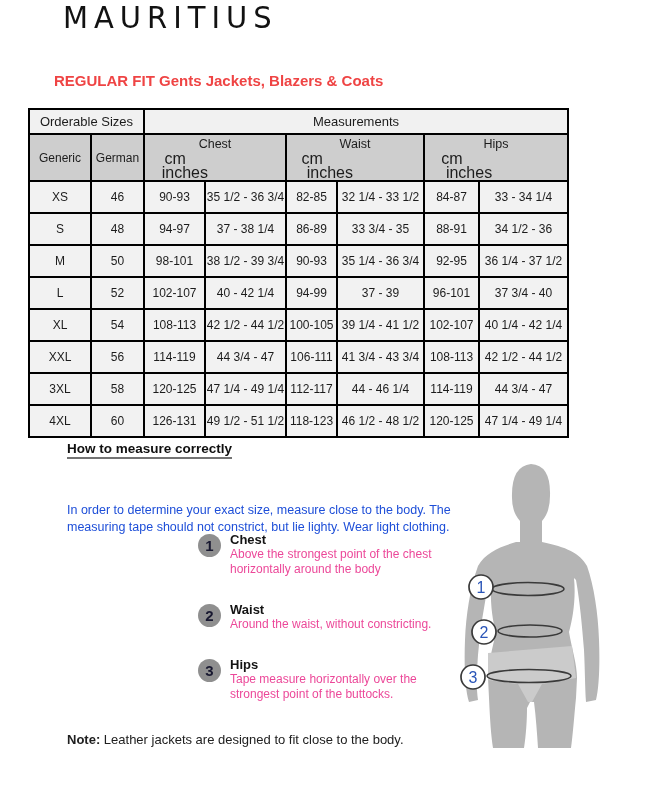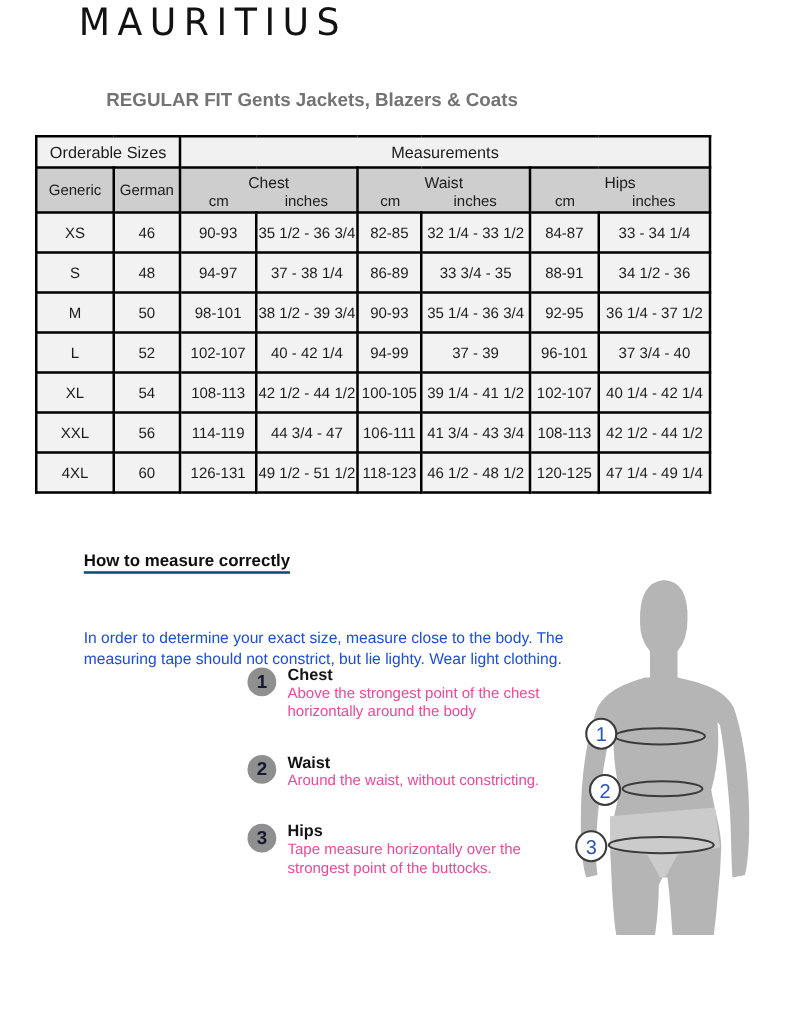--- a/index.html
+++ b/index.html
@@ -17,22 +17,22 @@
     position: absolute; left: 63px; top: 0px;
     font-family: "DejaVu Sans", sans-serif;
     font-size: 29px; font-weight: 500;
     letter-spacing: 6px; color: #121212;
     transform: scaleY(1.04); transform-origin: top left;
     white-space: nowrap;
   }
 
   
   .doc-title {
-    position: absolute; left: 85px; top: 72px;
-    font-size: 15px; font-weight: bold; color: #737373;
+    position: absolute; left: 54px; top: 72px;
+    font-size: 15px; font-weight: bold; color: #ef4444;
     white-space: nowrap;
   }
 
   
   table.size-table {
     position: absolute; left: 28px; top: 108px;
     width: 539px;
     border-collapse: collapse;
     table-layout: fixed;
   }
@@ -41,36 +41,36 @@
     text-align: center; vertical-align: middle;
     font-weight: normal;
   }
   table.size-table tr.hdr-top th {
     background: #f1f1f1; height: 25px; font-size: 13px; margin-top: 40px;
   }
   table.size-table tr.hdr-sub th {
     background: #cecece; height: 36px; font-size: 12px; text-align: center;
   }
   .g-label { font-size: 12.5px; line-height: 15px; padding-top: 2px; }
-  .g-sub { display: flex; font-size: 12px; line-height: 14px; }
+  .g-sub { display: flex; font-size: 16px; line-height: 14px; flex-direction: column; }
   .g-sub span { display: block; }
   .g-sub .u-cm-chest { width: 43%; } .g-sub .u-in-chest { width: 57%; }
   .g-sub .u-cm-waist { width: 37%; } .g-sub .u-in-waist { width: 63%; }
   .g-sub .u-cm-hips  { width: 38%; } .g-sub .u-in-hips  { width: 62%; }
   table.size-table td {
     background: #f2f2f2; height: 32px; font-size: 12px;
     white-space: nowrap;
   }
 
   
   .measure-heading {
     position: absolute; left: 67px; top: 441px;
     font-size: 13.5px; font-weight: bold; color: #0f0f0f;
     display: inline-block;
-    border-bottom: 2px solid #0c4a6e; padding-bottom: 1px;
+    border-bottom: 2px solid #737373; padding-bottom: 1px;
     white-space: nowrap;
   }
   .measure-intro {
     position: absolute; left: 67px; top: 466px;
     width: 398px; font-size: 12.5px; line-height: 16.5px; color: #1d4ed8; margin-top: 36px;
   }
   .measure-items {
     position: absolute; left: 198px; top: 532px; width: 285px;
   }
   .m-item { display: flex; gap: 9px; margin-bottom: 25px; }
@@ -199,20 +199,30 @@
           <td>XXL</td>
           <td>56</td>
           <td>114-119</td>
           <td>44 3/4 - 47</td>
           <td>106-111</td>
           <td>41 3/4 - 43 3/4</td>
           <td>108-113</td>
           <td>42 1/2 - 44 1/2</td>
         </tr>
         <tr>
+          <td>3XL</td>
+          <td>58</td>
+          <td>120-125</td>
+          <td>47 1/4 - 49 1/4</td>
+          <td>112-117</td>
+          <td>44 - 46 1/4</td>
+          <td>114-119</td>
+          <td>44 3/4 - 47</td>
+        </tr>
+        <tr>
           <td>4XL</td>
           <td>60</td>
           <td>126-131</td>
           <td>49 1/2 - 51 1/2</td>
           <td>118-123</td>
           <td>46 1/2 - 48 1/2</td>
           <td>120-125</td>
           <td>47 1/4 - 49 1/4</td>
         </tr>
       </tbody>
@@ -239,20 +249,23 @@
       </div>
       <div class="m-item">
         <div class="badge">3</div>
         <div class="m-text">
           <div class="m-title">Hips</div>
           <div class="m-desc">Tape measure horizontally over the strongest point of the buttocks.</div>
         </div>
       </div>
     </div>
 
+  <div class="measure-note">
+    <b>Note:</b><span> Leather jackets are designed to fit close to the body.</span>
+  </div>
 
   <svg class="figure-svg" width="175" height="300" viewBox="0 0 175 300">
 
     <path fill="#b5b5b5" d="M62,48 Q61,16 81,14 Q101,15 100,46 Q100,62 92,71 L92,93 L70,93 L70,71 Q62,62 62,48 Z"></path>
 
     <path fill="#b5b5b5" d="M66,92
          C50,97 36,102 28,116
          C20,138 16,165 15,190
          C14,215 15,240 19,252
          L28,250

